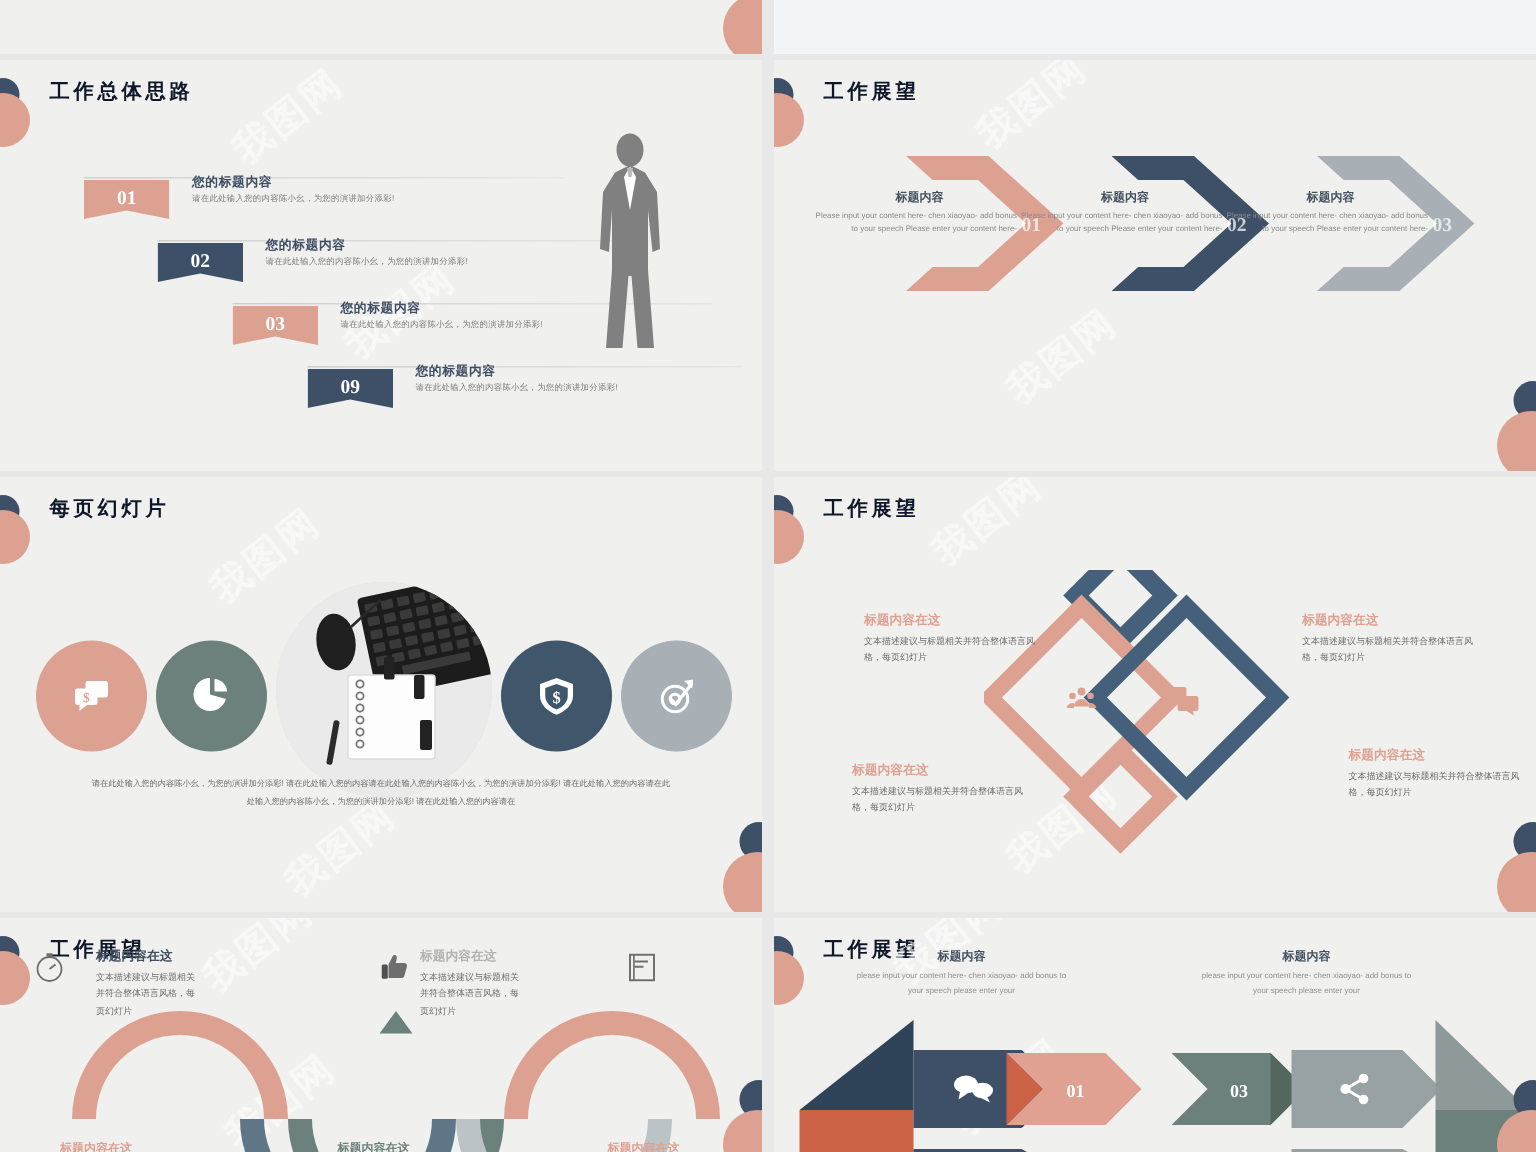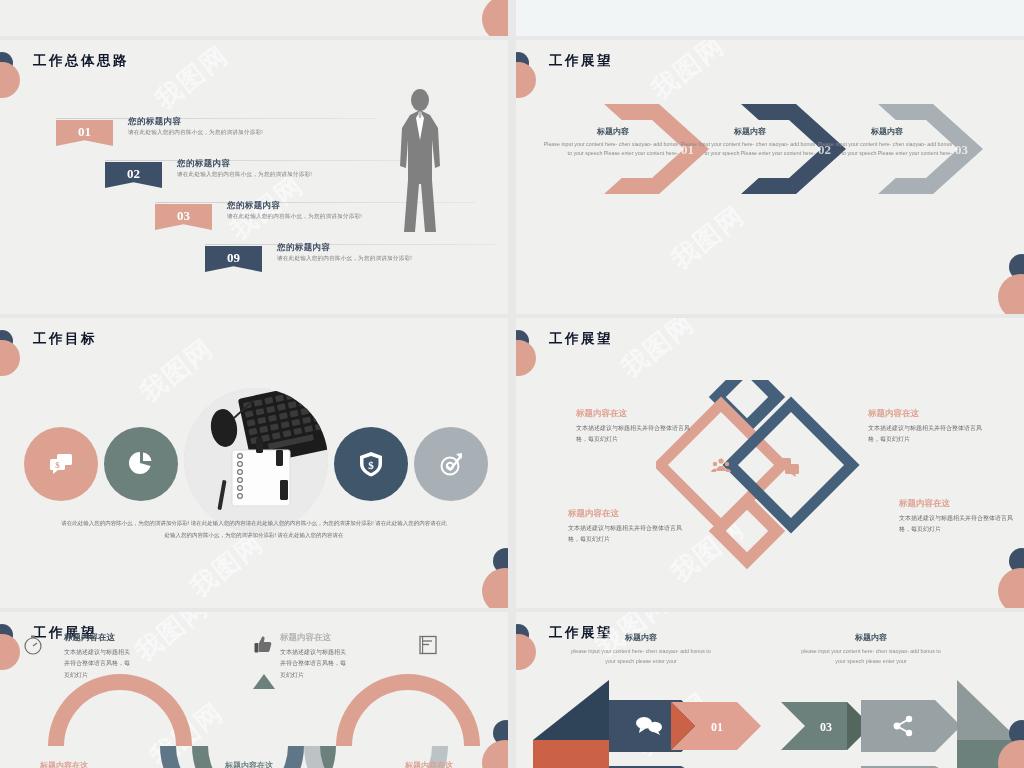--- a/index.html
+++ b/index.html
@@ -206,21 +206,21 @@
       <div class="chev-title">标题内容</div>
       <div class="chev-body">Please input your content here- chen xiaoyao- add bonus to your speech Please enter your content here-</div>
     </div>
     <div class="dot-navy-br"></div>
     <div class="dot-salmon-br"></div>
   </div>
 
   <div class="slide">
     <div class="dot-navy-tl"></div>
     <div class="dot-salmon-tl"></div>
-    <div class="stitle">工作目标</div>
+    <div class="stitle">每页幻灯片</div>
     <div class="wm" style="left:135px;top:35px;">我图网</div>
     <div class="wm" style="left:185px;top:230px;">我图网</div>
 
     <div class="circ" style="left:24px;top:109px;width:74px;height:74px;background:#dda192;">
       <svg width="30" height="30" viewBox="0 0 30 30">
         <rect x="11" y="5" width="15" height="11" rx="1.6" fill="#fff"></rect>
         <rect x="4" y="10" width="15" height="11" rx="1.6" fill="#fff"></rect>
         <path d="M7 20 L7 25 L12 21 Z" fill="#fff"></path>
         <text x="11.5" y="19" font-size="9" font-weight="bold" fill="#dda192" text-anchor="middle" font-family="Liberation Serif, serif">$</text>
       </svg>

